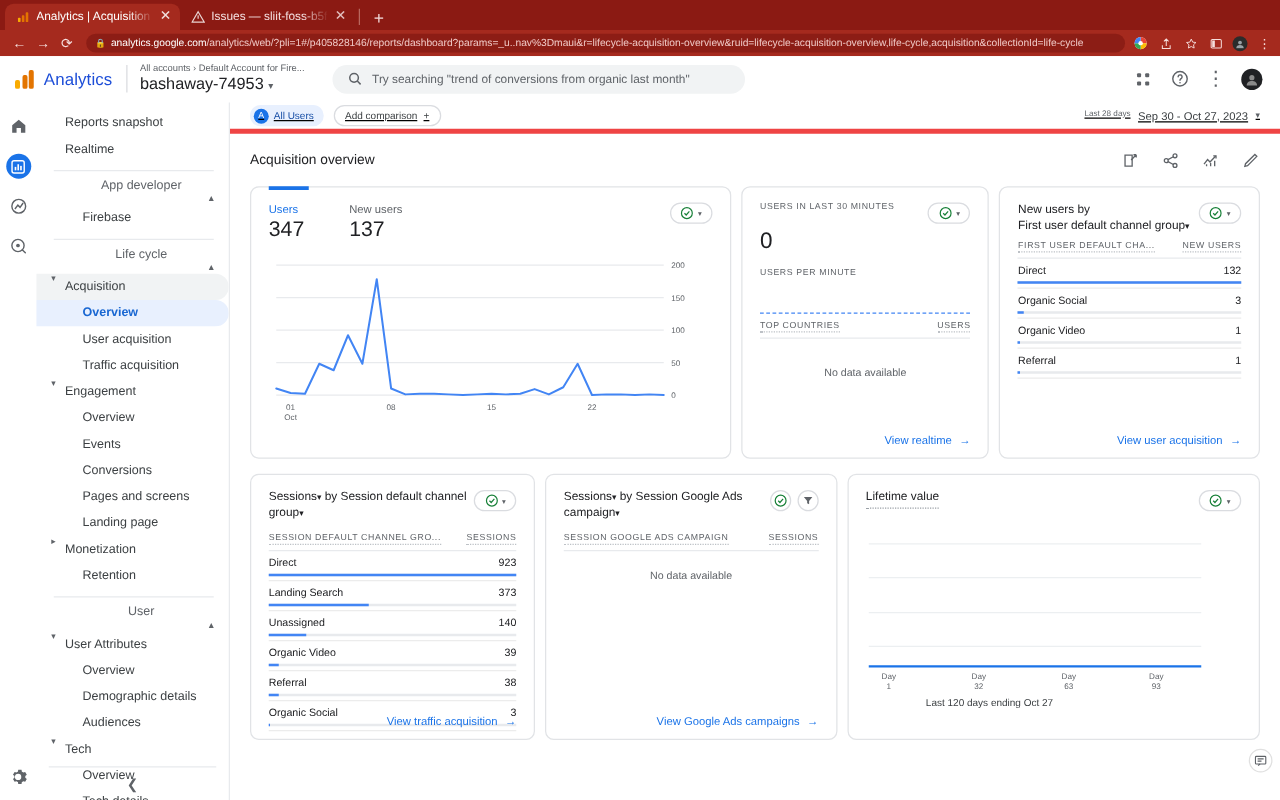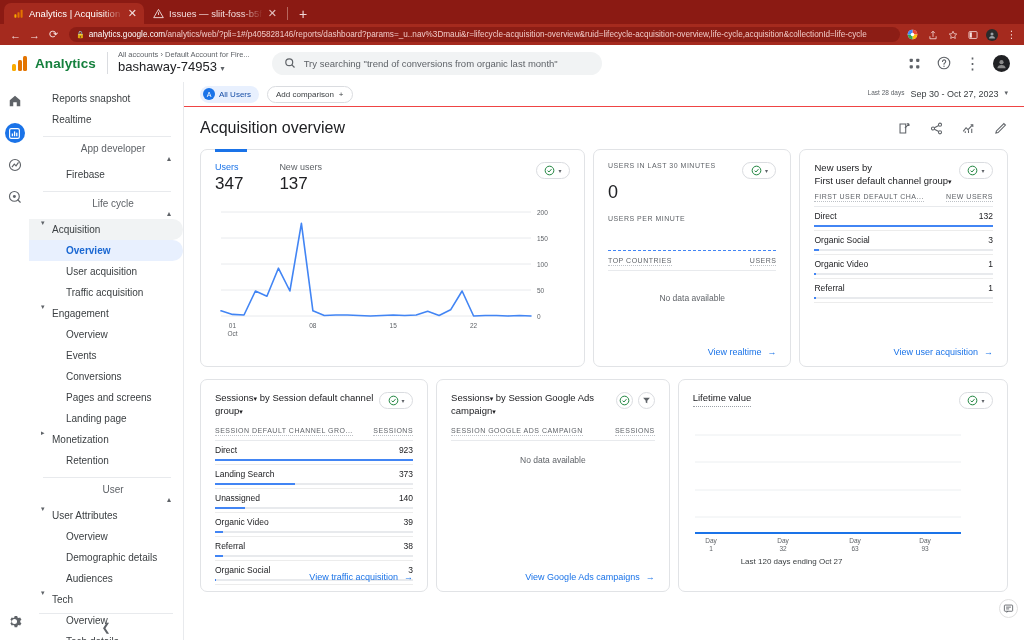--- a/index.html
+++ b/index.html
@@ -57,21 +57,21 @@
   .ga-header {
     height: 37px; display: flex; align-items: center; padding: 0 10px;
     background: #fff; border-bottom: 1px solid #fff;
   }
   .ga-logo { display: flex; align-items: center; gap: 6px; padding-left: 2px; }
   .ga-mark { width: 17px; height: 15px; position: relative; }
   .ga-mark i { position: absolute; bottom: 0; display: block; border-radius: 1.5px; }
   .ga-mark i:nth-child(1) { left: 0; width: 4px; height: 7px; background: #f9ab00; }
   .ga-mark i:nth-child(2) { left: 5.5px; width: 4px; height: 11px; background: #e37400; }
   .ga-mark i:nth-child(3) { left: 11px; width: 4px; height: 15px; background: #e37400; }
-  .ga-name { font-size: 13.5px; color: #15803d; letter-spacing: .1px; font-weight: bold; }
+  .ga-name { font-size: 13.5px; color: #1d4ed8; letter-spacing: .1px; }
   .acct-sep { width: 1px; height: 22px; background: #dadce0; margin: 0 10px 0 11px; }
   .acct-crumbs { font-size: 7.5px; color: #5f6368; line-height: 1.2; }
   .acct-name { font-size: 13px; color: #202124; line-height: 1.25; }
   .acct-name .caret { font-size: 8px; color: #5f6368; }
   .ga-search {
     margin-left: 22px; width: 330px; height: 23px; background: #f1f3f4; border-radius: 12px;
     display: flex; align-items: center; gap: 8px; padding: 0 12px;
   }
   .ga-search .ph { font-size: 9.5px; color: #5f6368; }
   .ga-header-right { margin-left: auto; display: flex; align-items: center; gap: 12px; padding-right: 4px; }
@@ -114,39 +114,40 @@
   .nav-collapse {
     position: absolute; bottom: 6px; right: 0; left: 0; display: flex; justify-content: center;
     border-top: 1px solid #e8eaed; padding-top: 7px; margin: 0 10px;
   }
   .nav-collapse span { font-size: 11px; color: #5f6368; }
 
   
   .main { flex: 1; background: #fff; overflow: hidden; position: relative; }
   .seg-bar {
     height: 25px; display: flex; align-items: center; padding: 0 16px;
-    border-bottom: 1px solid #ef4444;
+    border-bottom: 4px solid #ef4444;
+    text-decoration: underline;
   }
   .chip-all {
     height: 17px; border-radius: 9px; background: #e8f0fe; color: #174ea6;
     display: flex; align-items: center; gap: 4px; padding: 0 8px 0 3px; font-size: 8px;
   }
   .chip-dot { width: 12px; height: 12px; border-radius: 50%; background: #1a73e8; color: #fff;
     font-size: 7px; display: flex; align-items: center; justify-content: center; }
   .chip-add {
     height: 17px; border: 1px solid #dadce0; border-radius: 9px; color: #3c4043;
     display: flex; align-items: center; gap: 5px; padding: 0 8px; font-size: 8px; margin-left: 8px;
   }
   .daterange { margin-left: auto; display: flex; align-items: flex-start; gap: 6px; }
   .dr-label { font-size: 6.5px; color: #5f6368; }
   .dr-val { font-size: 9px; color: #3c4043; }
   .dr-caret { font-size: 7px; color: #5f6368; }
 
   .title-bar { height: 42px; display: flex; align-items: center; padding: 0 16px; }
-  .page-title { font-size: 16px; color: #202124; }
+  .page-title { font-size: 11px; color: #202124; }
   .title-actions { margin-left: auto; display: flex; align-items: center; gap: 17px; }
   .ti { width: 15px; height: 15px; display: flex; align-items: center; justify-content: center; color: #5f6368; }
 
   .cards { padding: 0 16px; display: flex; flex-direction: column; gap: 12px; }
   .card-row { display: flex; gap: 8px; }
   .card {
     background: #fff; border: 1px solid #e1e3e6; border-radius: 7px;
     position: relative; padding: 12px 14px 10px;
   }
   .card .tabmark { position: absolute; top: -1px; left: 14px; width: 32px; height: 2.5px; background: #1a73e8; }

